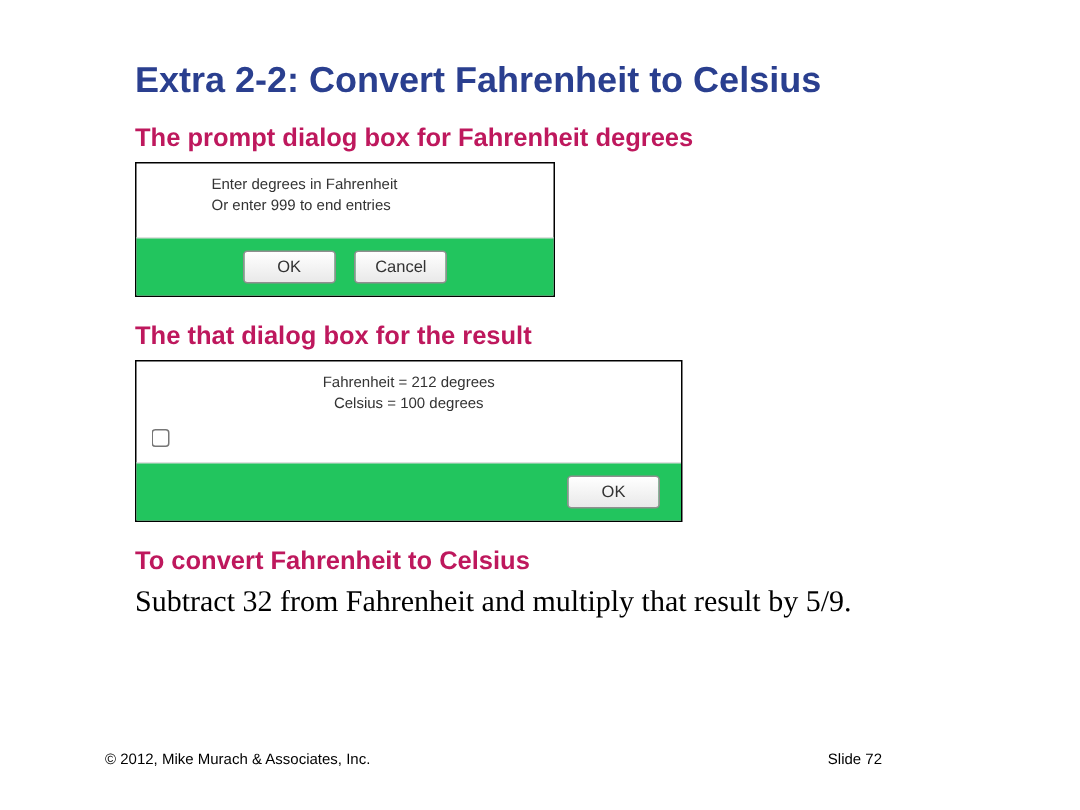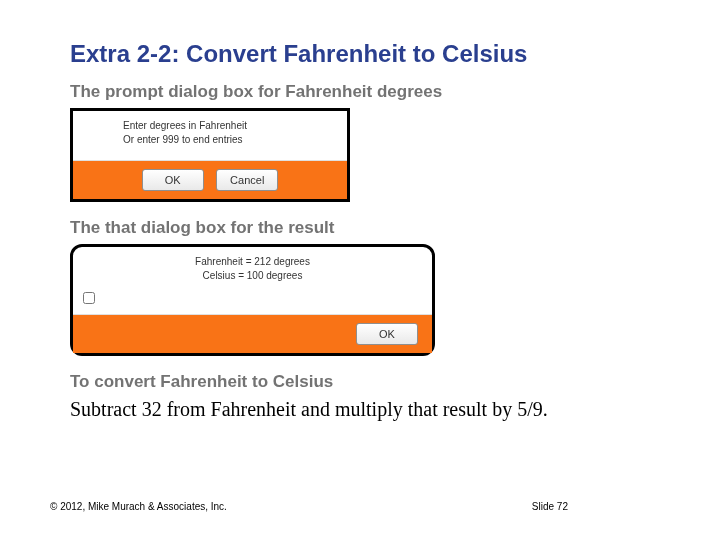--- a/index.html
+++ b/index.html
@@ -1,40 +1,40 @@
 <!DOCTYPE html>
 <html><head>
 <meta charset="utf-8">
 <style>
   * { box-sizing: border-box; margin: 0; padding: 0; }
   html, body { width: 720px; height: 540px; background: #fff; font-family: Arial, Helvetica, sans-serif; }
-  .slide { position: relative; width: 608px; height: 540px; padding: 40px 50px 16px 70px; }
+  .slide { position: relative; width: 608px; height: 540px; padding: 40px 50px 16px 70px; margin-left: 20px; }
   .title { color: #2a3f8f; font-weight: bold; font-size: 24px; margin-bottom: 14px; }
-  .heading { font-weight: bold; font-size: 17px; color: #737373; margin: 8px 0 6px; }
+  .heading { font-weight: bold; font-size: 17px; color: #be185d; margin: 8px 0 6px; }
   .body-text { font-family: "Times New Roman", Times, serif; font-size: 20px; color: #000000; margin: 4px 0 16px; }
 
-  .dialog-wrap { border: 3px solid #000000; background: #fff; margin-bottom: 16px; }
+  .dialog-wrap { border: 1px solid #000000; background: #fff; margin-bottom: 16px; }
   .dialog-wrap.prompt { width: 280px; }
-  .dialog-wrap.alert  { width: 365px; border-radius: 12px; }
+  .dialog-wrap.alert  { width: 365px; }
 
   .dialog-body { padding: 8px 10px 10px; font-size: 10px; color: #333; }
   .dialog-body .line { line-height: 1.35; }
   .dialog-body.center { text-align: center; }
 
   .prompt .text-block { padding-left: 40px; margin-bottom: 4px; }
   .prompt .text-input {
     width: 200px; height: 18px; border: 1px solid #6ea3e8; font-size: 10px;
     padding: 1px 3px; color: #000; margin-top: 2px; outline: none;
   }
 
   .check-row { margin-top: 10px; display: flex; align-items: center; justify-content: flex-start; gap: 6px; font-size: 10px; }
   .check-row input { width: 12px; height: 12px; }
 
   .button-bar {
-    background: #f97316; border-top: 1px solid #e0e0e0;
+    background: #22c55e; border-top: 1px solid #e0e0e0;
     padding: 8px 10px; text-align: center;
   }
   .button-bar.right { text-align: right; }
   .dlg-btn {
     display: inline-block; min-width: 62px; height: 22px; line-height: 20px;
     font-size: 11px; color: #333; text-align: center;
     border: 1px solid #8f8f8f; border-radius: 3px;
     background: linear-gradient(#ffffff,#e9e9e9);
     margin: 0 4px; cursor: pointer;
   }

